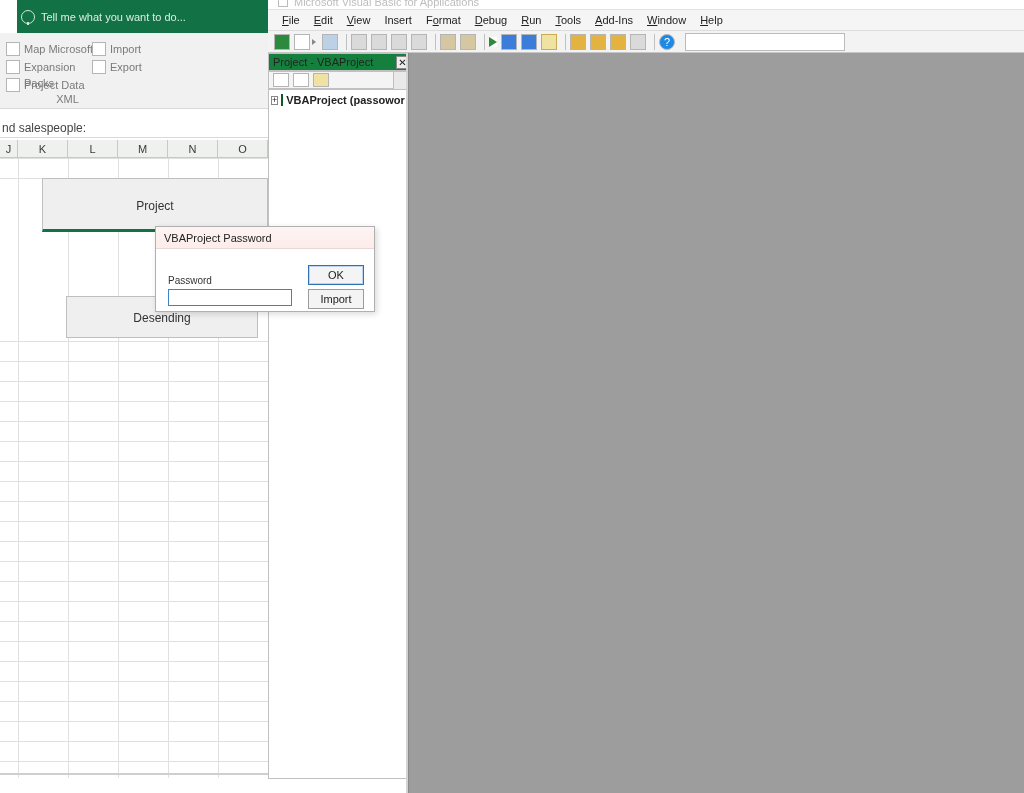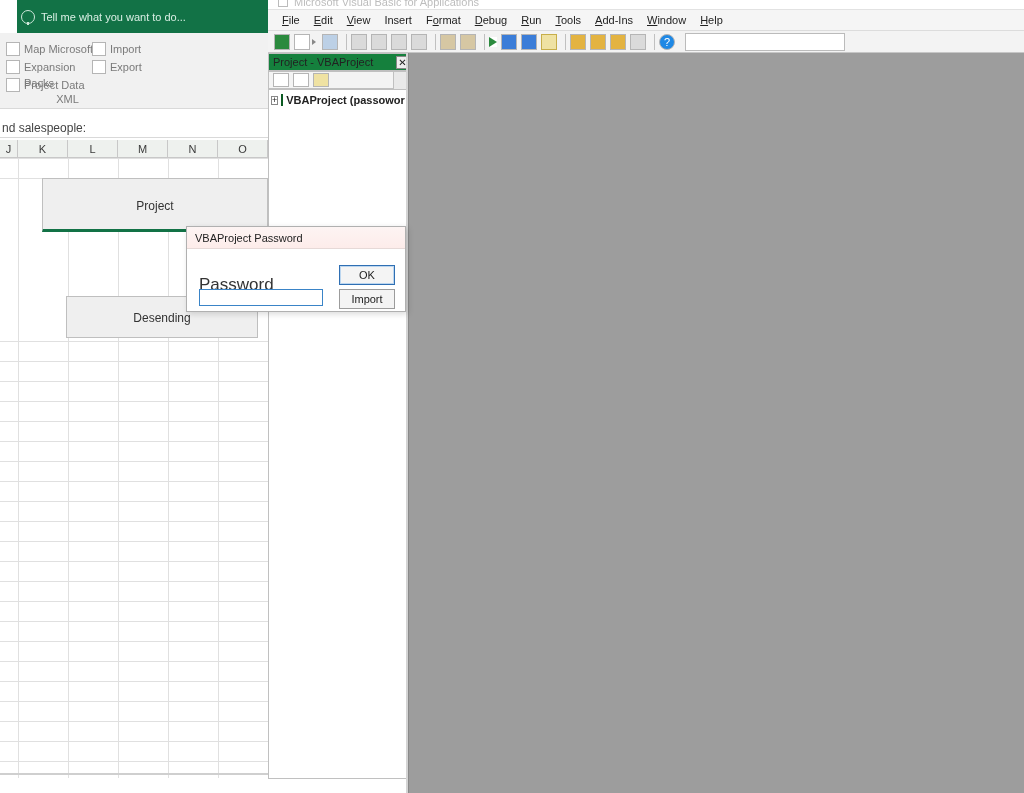--- a/index.html
+++ b/index.html
@@ -57,24 +57,24 @@
   .projtree{left:268px;top:89px;width:140px;height:690px;background:#fff;border:1px solid #c0c0c0;padding:4px 2px;font-size:11px;}
   .projtree .node{display:flex;align-items:center;white-space:nowrap;overflow:hidden;}
   .projtree .plus{width:9px;height:9px;border:1px solid #888;margin-right:3px;text-align:center;line-height:7px;font-size:9px;}
   .projtree .vbaico{width:14px;height:12px;background:#2b8a3e;margin-right:3px;border:1px solid #0b5a22;}
   .projtree b{font-weight:600;}
 
   .vbe-body{left:408px;top:53px;width:616px;height:740px;background:#9d9d9d;border-left:1px solid #8a8a8a;}
   .projsplit{left:406px;top:53px;width:3px;height:740px;background:#d4d4d4;}
 
   
-  .dlg{left:155px;top:226px;width:220px;height:86px;background:#fff;border:1px solid #b0b0b0;box-shadow:2px 2px 6px rgba(0,0,0,.15);margin-left:31px;}
+  .dlg{left:155px;top:226px;width:220px;height:86px;background:#fff;border:1px solid #b0b0b0;box-shadow:2px 2px 6px rgba(0,0,0,.15);}
   .dlg .title{height:22px;background:linear-gradient(#fdf4f3,#fdecea);border-bottom:1px solid #e6d9d7;font-size:11px;color:#222;display:flex;align-items:center;padding-left:8px;}
   .dlg .body{position:relative;height:63px;}
-  .dlg label{position:absolute;left:12px;top:26px;font-size:17px;color:#333;}
+  .dlg label{position:absolute;left:12px;top:26px;font-size:10px;color:#333;}
   .dlg input[type=password]{position:absolute;left:12px;top:40px;width:124px;height:17px;border:1px solid #3a84c7;background:#fff;padding:0 3px;font-size:11px;}
   .dlg .btn{position:absolute;width:56px;height:20px;border:1px solid #9c9c9c;background:#f4f4f4;font-size:11px;text-align:center;line-height:18px;}
   .dlg .btn.ok{right:10px;top:16px;border:1px solid #2f6fb3;box-shadow:0 0 0 1px #bcd6ef inset;}
   .dlg .btn.cancel{right:10px;top:40px;}
 
   .faint{color:#bdbdbd;}
 </style>
 </head>
 <body>
 

